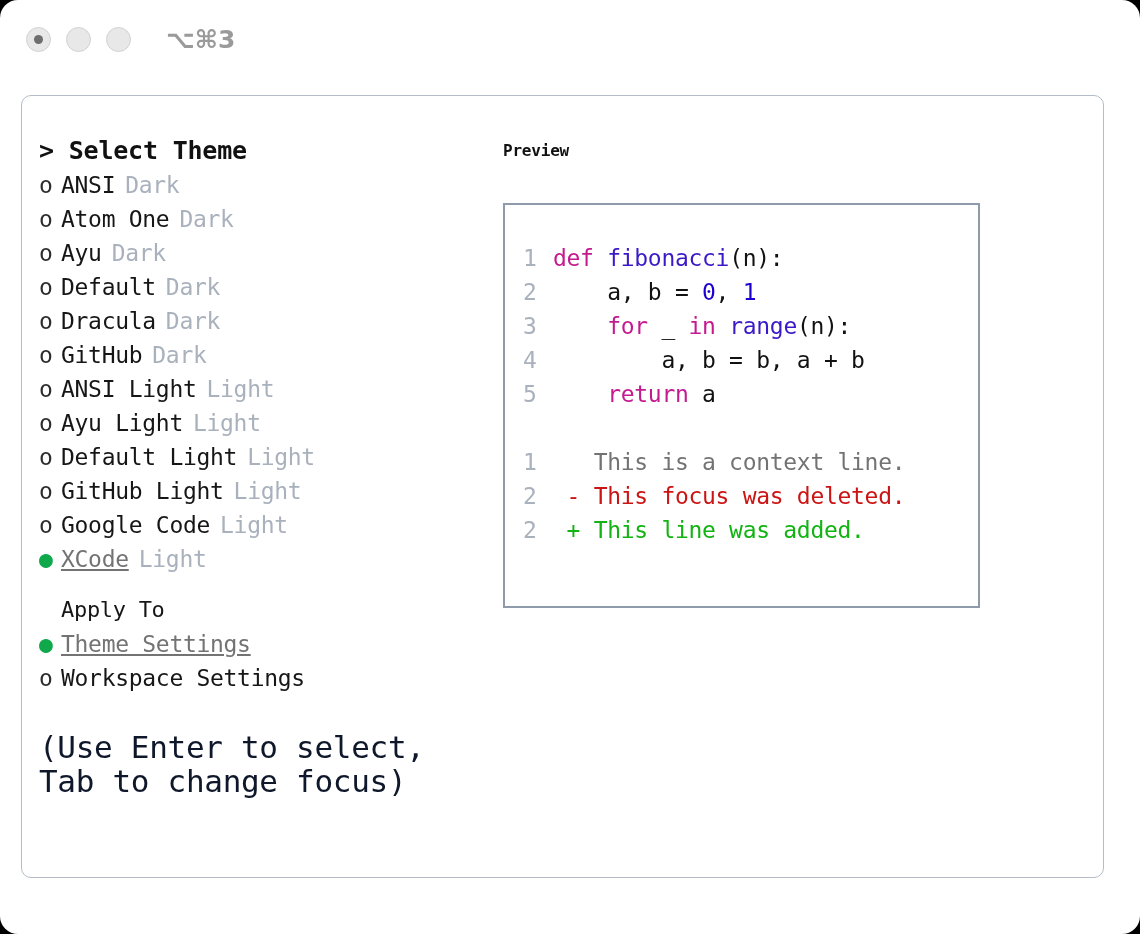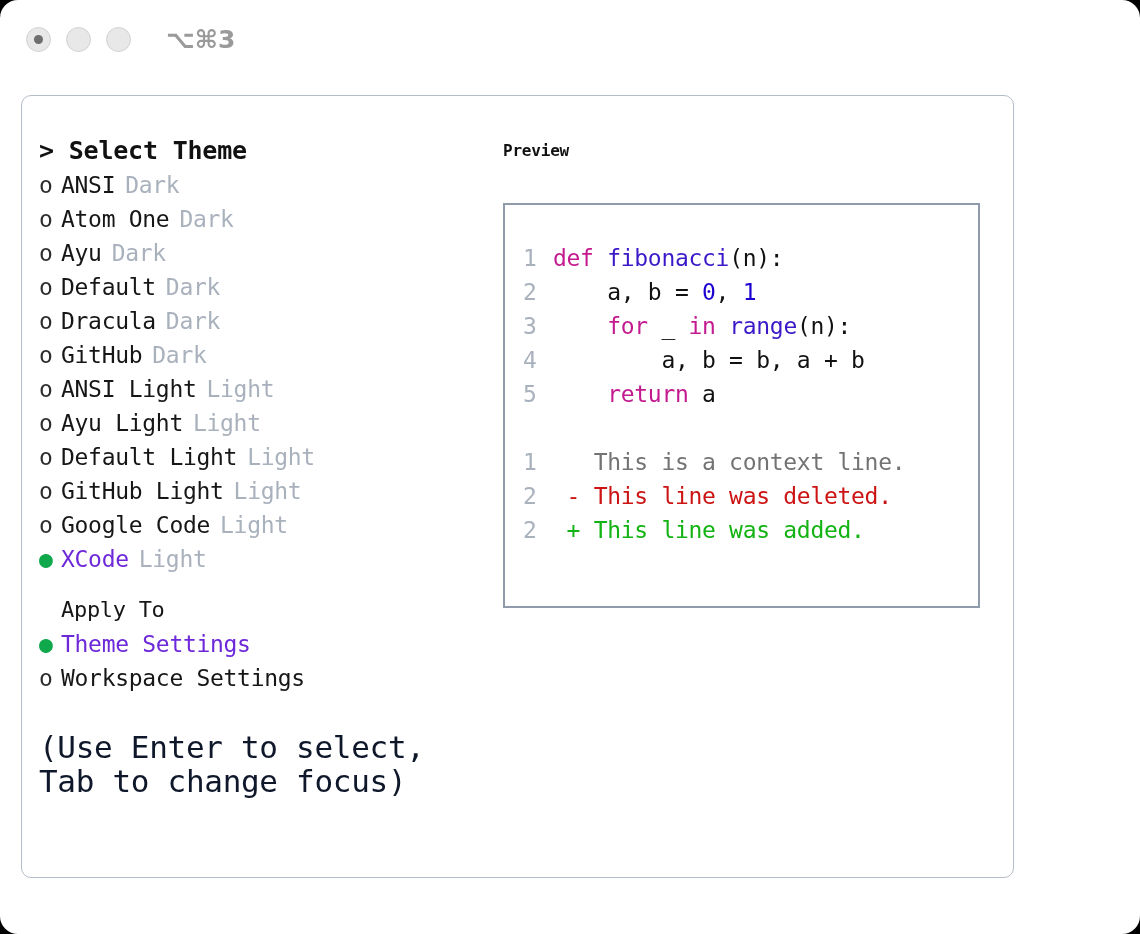--- a/index.html
+++ b/index.html
@@ -63,21 +63,21 @@
     font-weight: 600;
     color: #9a9a9a;
     letter-spacing: 0px;
   }
 
   
   .card {
     position: absolute;
     left: 21px;
     top: 95px;
-    width: 993px;
+    width: 1083px;
     height: 783px;
     border: 1.5px solid #b4bcc8;
     border-radius: 10px;
     box-sizing: border-box;
     background: #ffffff;
   }
 
   .card-inner {
     display: flex;
     padding: 38px 0 0 0;
@@ -121,21 +121,22 @@
     color: #2c2c2c;
     display: inline-block;
   }
   .bullet.sel {
     color: #0fa84b;
   }
   .opt-name {
     color: #161616;
   }
   .opt-row.selected .opt-name {
-    color: #6d28d9;
+    color: #737373;
+    text-decoration: underline;
   }
   .opt-tag {
     color: #a9b1bd;
     margin-left: 10px;
   }
   .spacer-sm { height: 17px; }
   .subsection {
     font-size: 22px;
     color: #161616;
     line-height: 34px;
@@ -244,21 +245,21 @@
           <div id="code-lines">
               <div class="code-line"><span class="ln">1</span><span><span class="tok-kw">def </span><span class="tok-fn">fibonacci</span><span class="tok-txt">(n):</span></span></div>
               <div class="code-line"><span class="ln">2</span><span><span class="tok-txt">    a, b = </span><span class="tok-num">0</span><span class="tok-txt">, </span><span class="tok-num">1</span></span></div>
               <div class="code-line"><span class="ln">3</span><span><span class="tok-txt">    </span><span class="tok-kw">for</span><span class="tok-txt"> _ </span><span class="tok-kw">in</span><span class="tok-txt"> </span><span class="tok-fn">range</span><span class="tok-txt">(n):</span></span></div>
               <div class="code-line"><span class="ln">4</span><span><span class="tok-txt">        a, b = b, a + b</span></span></div>
               <div class="code-line"><span class="ln">5</span><span><span class="tok-txt">    </span><span class="tok-kw">return</span><span class="tok-txt"> a</span></span></div>
             </div>
           <div class="code-gap"></div>
           <div id="diff-lines">
               <div class="code-line"><span class="ln">1</span><span><span class="tok-ctx">   This is a context line.</span></span></div>
-              <div class="code-line"><span class="ln">2</span><span><span class="tok-del"> - This line was deleted.</span></span></div>
+              <div class="code-line"><span class="ln">2</span><span><span class="tok-del"> - This focus was deleted.</span></span></div>
               <div class="code-line"><span class="ln">2</span><span><span class="tok-add"> + This line was added.</span></span></div>
             </div>
         </div>
       </div>
 
     </div>
   </div>
 </div>
 
 </body></html>

